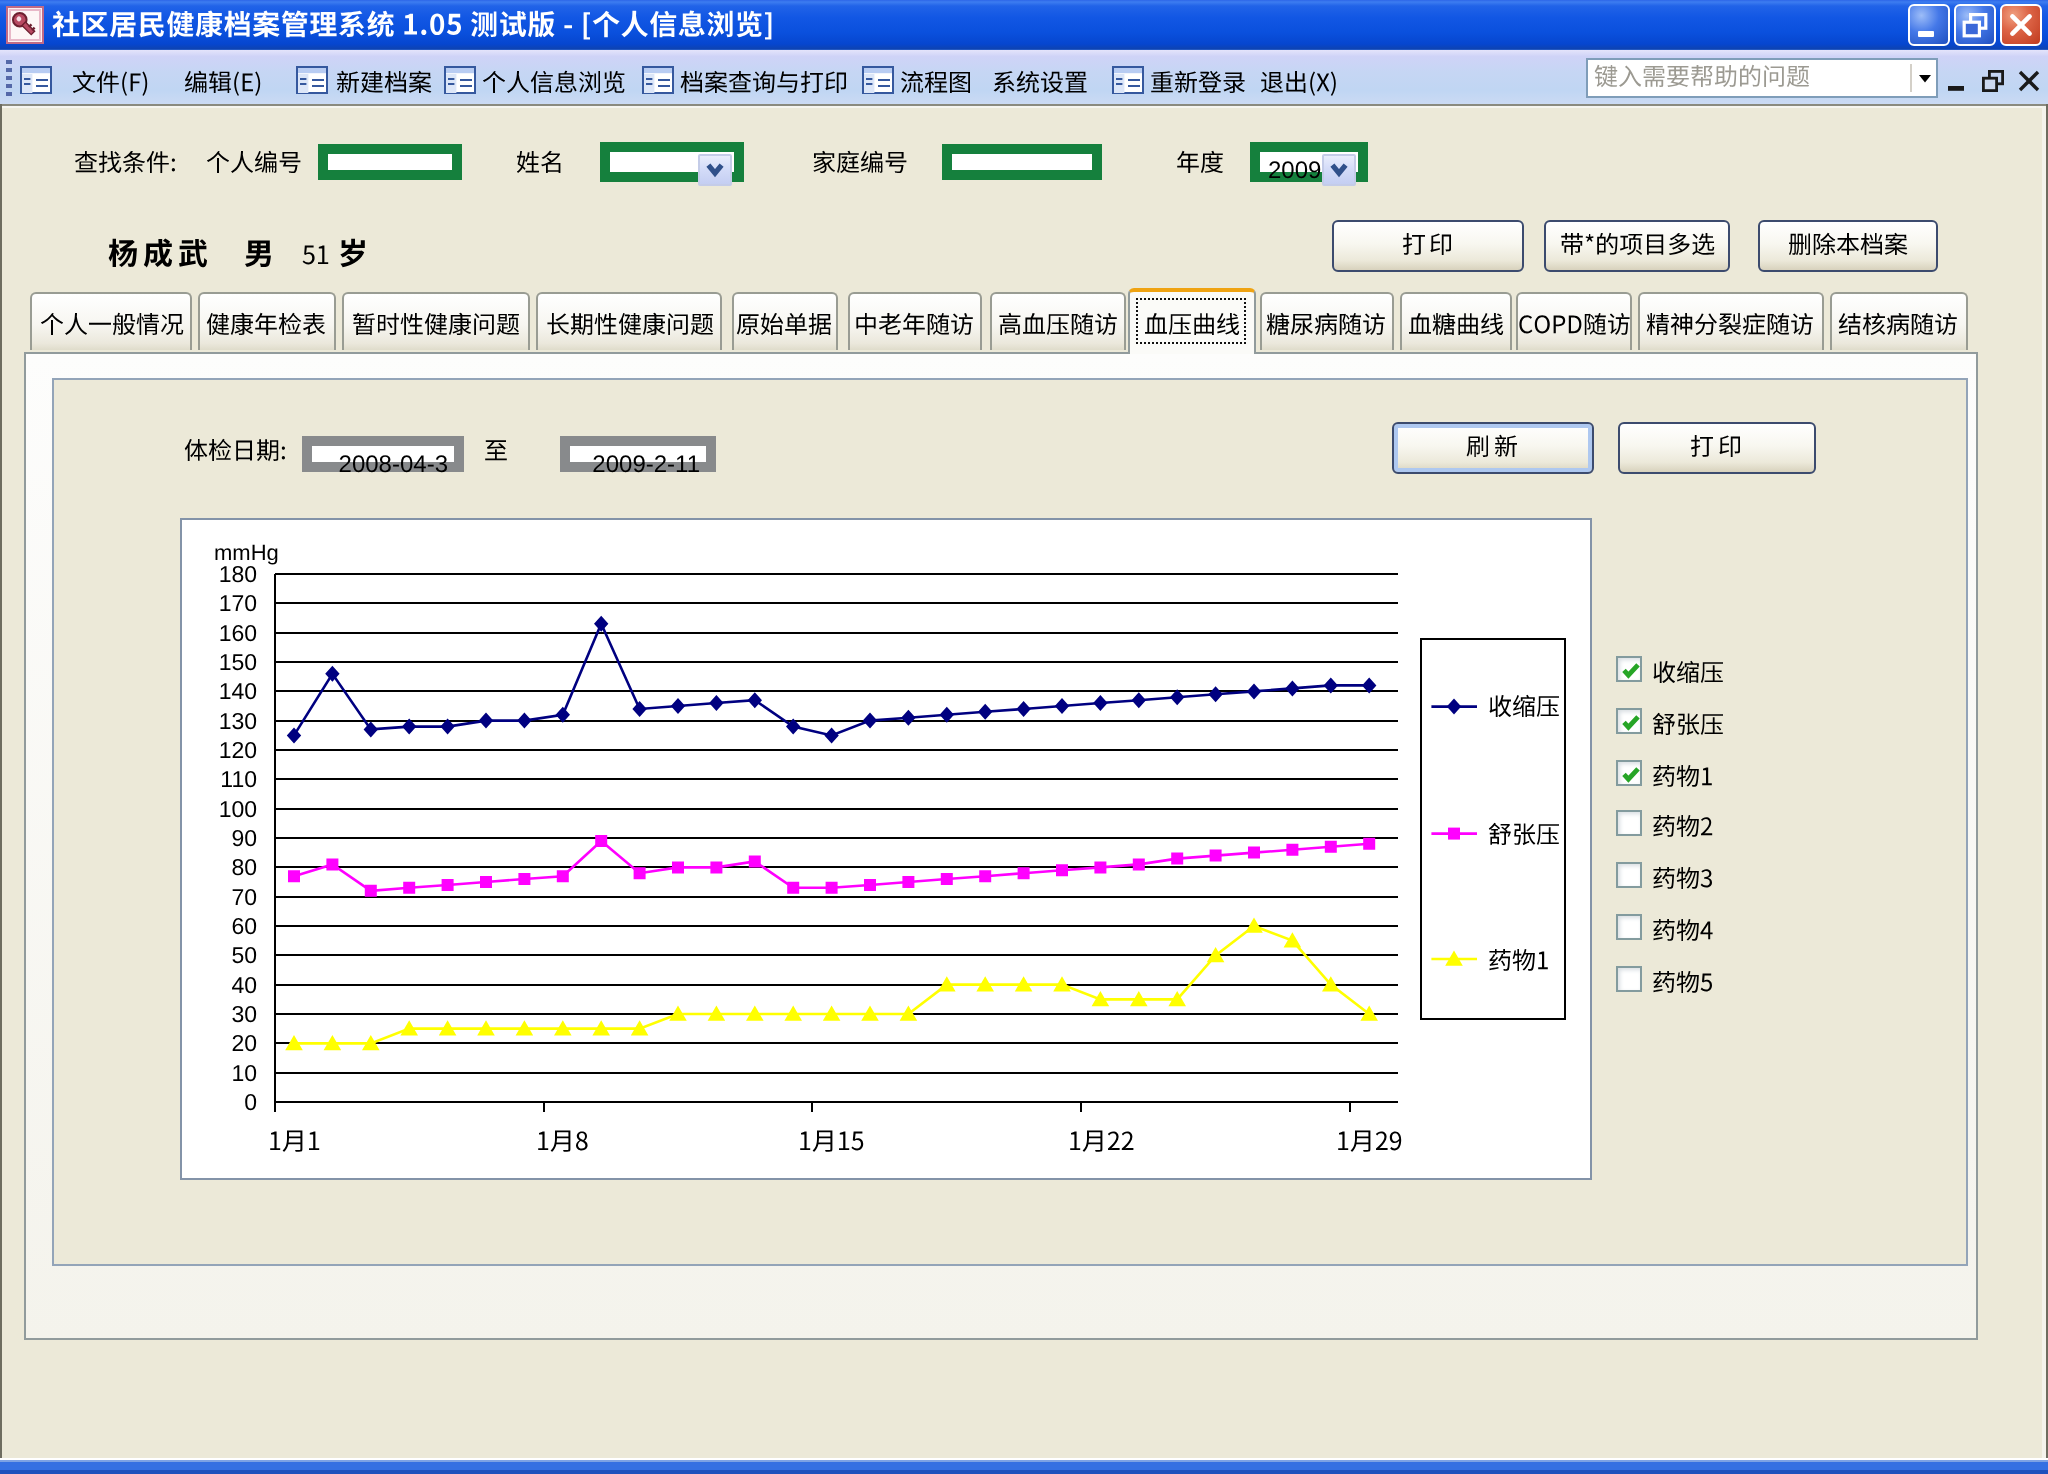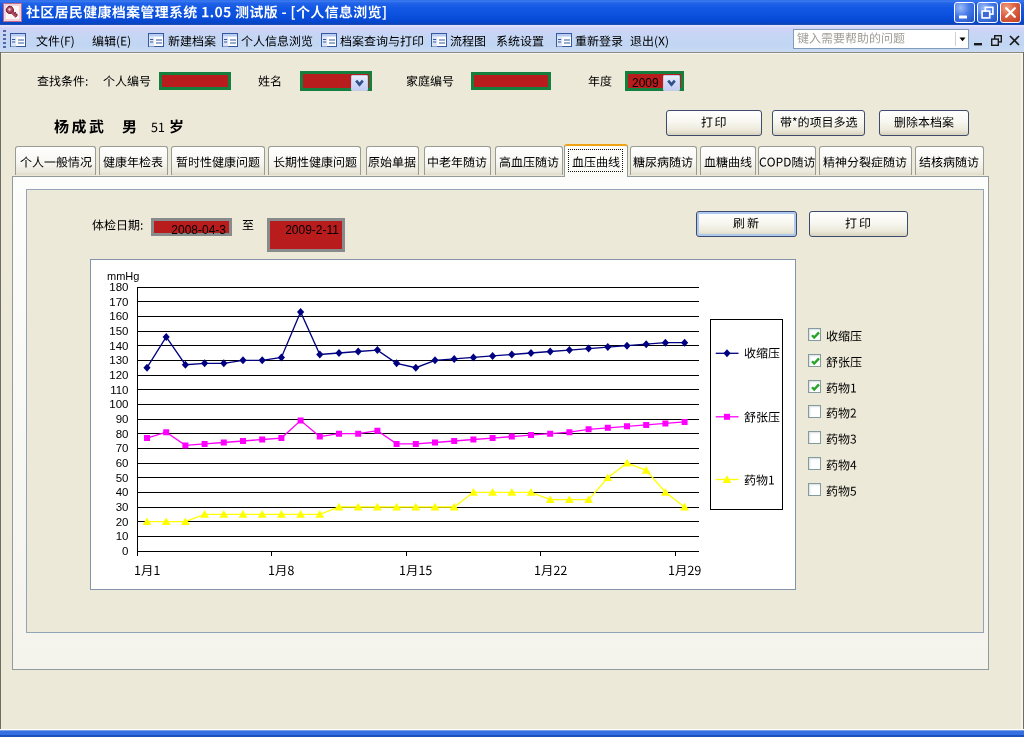--- a/index.html
+++ b/index.html
@@ -6,21 +6,21 @@
 svg { overflow:visible; display:block; }
 body > svg { position:absolute; z-index:20; }
 .inp { z-index:12; } .btn { z-index:12; } .cb { z-index:12; }
 div { box-sizing:border-box; }
 .tbar { position:absolute; left:0; top:0; width:1024px; height:25px;
   background:linear-gradient(180deg,#2d66e8 0%,#3d7df0 4%,#2163e8 12%,#1257e4 35%,#0a50dd 65%,#0646cf 88%,#0d43b4 97%,#2e63c8 100%); }
 .mbar { position:absolute; left:0; top:25px; width:1024px; height:27px;
   background:linear-gradient(180deg,#e4e4fb 0%,#cfd3f7 12%,#c6d6f4 40%,#c0d6f3 75%,#cbdaf3 100%); }
 .statusbar { position:absolute; left:0; top:729px; width:1024px; height:8px;
   background:linear-gradient(180deg,#fff 0 1px,#7da2e4 1px 2px,#3570e2 2px 6px,#1e50bc 6px 8px); }
-.inp { position:absolute; background:#b91c1c; border:3px solid #15803d; }
+.inp { position:absolute; background:#ffffff; border:5px solid #15803d; }
 .dtxt { position:absolute; right:3px; top:2px; font:12px "Liberation Sans",sans-serif; }
 .btn { position:absolute; border:1px solid #3c4b6e; border-radius:3px;
   background:linear-gradient(180deg,#ffffff 0%,#f8f7f0 45%,#ece9da 80%,#d8d2bd 100%); }
 .tab { position:absolute; top:146px; height:29px; border:1px solid #999c93; border-bottom:none;
   border-radius:3px 3px 0 0; background:linear-gradient(180deg,#ffffff 0%,#f7f6f1 55%,#ebe8dc 88%,#dfdccb 100%); }
 .tabsel { position:absolute; top:143.5px; height:33px; border:1px solid #919b9c; border-bottom:none;
   border-radius:3px 3px 0 0; background:#fbfbf8; border-top:2.5px solid #efa312; z-index:3; }
 .tabpage { position:absolute; left:12px; top:175.5px; width:977px; height:494px;
   border:1px solid #919b9c; background:linear-gradient(180deg,#fdfdfc 0%,#f4f3ec 100%); z-index:1; }
 .panel { position:absolute; left:26px; top:189px; width:958px; height:444px;
@@ -303,21 +303,21 @@
 <div class="panel"></div>
 <svg style="position:absolute;left:92px;top:219px" width="54" height="14" viewBox="0 0 54 14">
     <path fill="#000000" d="M3 0.5C2.4 2.3 1.4 4.1 0.4 5.3C0.5 5.5 0.8 6 0.9 6.2C1.2 5.8 1.6 5.3 1.9 4.8V11.5H2.8V3.3C3.2 2.5 3.6 1.6 3.9 0.8ZM5 8.5V9.3H7V11.4H7.8V9.3H9.8V8.5H7.8V4.3C8.6 6.4 9.7 8.4 11 9.6C11.2 9.3 11.5 9 11.7 8.8C10.4 7.8 9.1 5.8 8.4 3.8H11.4V2.9H7.8V0.5H7V2.9H3.6V3.8H6.4C5.7 5.8 4.4 7.8 3.1 8.9C3.3 9.1 3.6 9.4 3.8 9.6C5 8.4 6.2 6.5 7 4.3V8.5Z M17.6 4.2V5H21.7V4.2ZM16.8 6.3C17.1 7.2 17.4 8.4 17.5 9.2L18.3 9C18.2 8.2 17.8 7 17.5 6.1ZM19.1 6C19.3 6.9 19.5 8.1 19.6 8.9L20.3 8.7C20.3 7.9 20 6.8 19.8 5.9ZM14.1 0.5V2.8H12.6V3.6H14.1C13.7 5.2 13.1 7 12.4 8C12.5 8.2 12.8 8.6 12.9 8.9C13.3 8.2 13.8 7 14.1 5.7V11.5H15V5.3C15.3 5.8 15.6 6.5 15.8 6.9L16.3 6.3C16.2 5.9 15.3 4.5 15 4.1V3.6H16.2V2.8H15V0.5ZM19.5 0.4C18.7 2.1 17.2 3.6 15.7 4.5C15.9 4.7 16.2 5.1 16.3 5.3C17.5 4.4 18.7 3.2 19.6 1.8C20.5 3 21.9 4.3 23.1 5.1C23.2 4.9 23.4 4.5 23.6 4.3C22.4 3.6 20.9 2.3 20 1.1L20.3 0.7ZM16.1 10.1V10.9H23.3V10.1H21C21.7 9 22.4 7.4 22.9 6.1L22.1 5.9C21.7 7.2 20.9 9 20.3 10.1Z M27 6.3H33V9.7H27ZM27 5.4V2.2H33V5.4ZM26.1 1.3V11.4H27V10.6H33V11.3H34V1.3Z M38.1 8.8C37.8 9.6 37.1 10.5 36.5 11C36.7 11.1 37 11.4 37.2 11.5C37.9 10.9 38.6 10 39 9.1ZM39.9 9.2C40.3 9.8 40.9 10.6 41.1 11.1L41.8 10.6C41.6 10.1 41 9.4 40.5 8.8ZM46.3 1.9V3.8H43.8V1.9ZM43 1.1V5.4C43 7.2 42.9 9.5 41.9 11.1C42.1 11.1 42.4 11.4 42.6 11.6C43.3 10.4 43.6 8.9 43.7 7.4H46.3V10.4C46.3 10.5 46.2 10.6 46 10.6C45.8 10.6 45.2 10.6 44.6 10.6C44.7 10.8 44.8 11.2 44.9 11.5C45.8 11.5 46.3 11.5 46.7 11.3C47 11.2 47.1 10.9 47.1 10.4V1.1ZM46.3 4.6V6.6H43.8C43.8 6.2 43.8 5.8 43.8 5.4V4.6ZM40.6 0.6V2.1H38.5V0.6H37.6V2.1H36.6V2.9H37.6V7.8H36.5V8.6H42.4V7.8H41.5V2.9H42.4V2.1H41.5V0.6ZM38.5 2.9H40.6V3.9H38.5ZM38.5 4.7H40.6V5.8H38.5ZM38.5 6.6H40.6V7.8H38.5Z M49.7 5.9C50.1 5.9 50.5 5.5 50.5 5C50.5 4.5 50.1 4.2 49.7 4.2C49.2 4.2 48.9 4.5 48.9 5C48.9 5.5 49.2 5.9 49.7 5.9ZM49.7 10.7C50.1 10.7 50.5 10.4 50.5 9.9C50.5 9.4 50.1 9 49.7 9C49.2 9 48.9 9.4 48.9 9.9C48.9 10.4 49.2 10.7 49.7 10.7Z"></path>
   </svg>
 <div class="inp" style="left:151px;top:218px;width:81px;height:18px;border-color:#888a8c">
     <span class="dtxt">2008-04-3</span>
   </div>
 <svg style="position:absolute;left:242px;top:219px" width="14" height="14" viewBox="0 0 14 14">
     <path fill="#000000" d="M1.8 5.5C2.2 5.3 2.9 5.3 9.4 5C9.7 5.3 10 5.6 10.1 5.9L10.9 5.3C10.3 4.5 8.9 3.3 7.8 2.5L7.1 3C7.6 3.4 8.1 3.8 8.6 4.3L3 4.5C3.8 3.8 4.6 2.9 5.3 2H11V1.1H0.9V2H4.1C3.4 2.9 2.6 3.8 2.3 4C2 4.3 1.7 4.5 1.5 4.6C1.6 4.8 1.7 5.3 1.8 5.5ZM5.5 5.6V7.1H1.7V8H5.5V10.2H0.6V11.1H11.4V10.2H6.4V8H10.4V7.1H6.4V5.6Z"></path>
   </svg>
-<div class="inp" style="left:267px;top:218px;width:78px;height:34px;border-color:#888a8c">
+<div class="inp" style="left:280px;top:218px;width:78px;height:18px;border-color:#888a8c">
     <span class="dtxt">2009-2-11</span>
   </div>
 <div class="btn" style="left:696px;top:211px;width:101px;height:26px;box-shadow:inset 0 0 0 2px #aec8f0;"></div>
 <svg style="position:absolute;left:732.5px;top:216.5px" width="30" height="14" viewBox="0 0 30 14">
     <path fill="#000000" d="M7.8 1.7V8.5H8.6V1.7ZM10.2 0.7V10.3C10.2 10.5 10.1 10.6 9.9 10.6C9.7 10.6 9 10.6 8.3 10.6C8.4 10.8 8.6 11.3 8.6 11.5C9.5 11.5 10.2 11.5 10.5 11.3C10.9 11.2 11 10.9 11 10.3V0.7ZM2.3 5.6V10.2H3V6.3H4.2V11.5H4.9V6.3H6.2V9.2C6.2 9.3 6.2 9.4 6 9.4C5.9 9.4 5.6 9.4 5.2 9.4C5.3 9.6 5.4 9.9 5.4 10.1C6 10.1 6.4 10.1 6.6 10C6.9 9.8 6.9 9.6 6.9 9.2V5.6H6.2H4.9V4.3H6.9V1.2H1.3V5.2C1.3 6.9 1.2 9.2 0.3 10.8C0.6 10.9 0.9 11.1 1 11.3C2 9.6 2.1 7 2.1 5.2V4.3H4.2V5.6ZM2.1 2H6V3.5H2.1Z M18.3 8C18.7 8.6 19.1 9.4 19.3 9.9L19.9 9.6C19.8 9.1 19.3 8.3 18.9 7.7ZM15.6 7.7C15.4 8.5 15 9.2 14.5 9.7C14.7 9.9 15 10.1 15.1 10.2C15.6 9.6 16.1 8.8 16.4 7.9ZM20.6 1.6V5.8C20.6 7.4 20.5 9.4 19.5 10.9C19.7 11 20.1 11.2 20.2 11.4C21.3 9.9 21.5 7.5 21.5 5.8V5.4H23.3V11.5H24.2V5.4H25.5V4.5H21.5V2.2C22.7 2 24.1 1.7 25.1 1.4L24.4 0.7C23.5 1.1 22 1.4 20.6 1.6ZM16.6 0.6C16.8 1 17 1.4 17.1 1.7H14.7V2.5H20V1.7H18C17.9 1.3 17.6 0.8 17.4 0.4ZM18.5 2.6C18.4 3.1 18.1 3.9 17.9 4.5H14.6V5.2H17V6.5H14.6V7.3H17V10.3C17 10.5 17 10.5 16.9 10.5C16.7 10.5 16.4 10.5 15.9 10.5C16.1 10.7 16.2 11.1 16.2 11.3C16.8 11.3 17.2 11.3 17.5 11.1C17.8 11 17.8 10.8 17.8 10.4V7.3H20.1V6.5H17.8V5.2H20.2V4.5H18.7C18.9 4 19.1 3.3 19.4 2.7ZM15.5 2.7C15.8 3.3 15.9 4 16 4.5L16.8 4.3C16.7 3.8 16.5 3.1 16.2 2.6Z"></path>
   </svg>
 <div class="btn" style="left:809px;top:211px;width:99px;height:26px;"></div>
 <svg style="position:absolute;left:844.5px;top:216.5px" width="30" height="14" viewBox="0 0 30 14">
     <path fill="#000000" d="M2.4 0.5V2.9H0.6V3.8H2.4V6.3C1.7 6.5 1 6.7 0.5 6.8L0.7 7.7L2.4 7.2V10.3C2.4 10.5 2.3 10.5 2.1 10.5C2 10.6 1.5 10.6 0.9 10.5C1 10.8 1.2 11.2 1.2 11.4C2 11.4 2.5 11.4 2.8 11.2C3.2 11.1 3.3 10.8 3.3 10.3V7L5.1 6.4L5 5.6L3.3 6.1V3.8H4.9V2.9H3.3V0.5ZM5 1.5V2.4H8.4V10.2C8.4 10.4 8.4 10.5 8.1 10.5C7.8 10.5 7 10.5 6.1 10.5C6.2 10.7 6.4 11.2 6.5 11.4C7.6 11.4 8.4 11.4 8.8 11.3C9.2 11.1 9.4 10.8 9.4 10.2V2.4H11.5V1.5Z M15.1 10.1C15.4 9.9 15.9 9.8 19.5 8.8C19.4 8.7 19.4 8.3 19.4 8L16.1 8.8V5.6H19.5V4.7H16.1V2.5C17.3 2.2 18.5 1.8 19.5 1.4L18.7 0.7C17.9 1.1 16.5 1.6 15.2 1.9V8.4C15.2 8.8 14.9 9.1 14.7 9.2C14.9 9.4 15.1 9.9 15.1 10.1ZM20.4 1.3V11.5H21.3V2.2H24.1V8.5C24.1 8.7 24 8.7 23.8 8.7C23.6 8.7 23 8.7 22.2 8.7C22.4 9 22.5 9.4 22.6 9.7C23.5 9.7 24.1 9.6 24.5 9.5C24.9 9.3 25 9 25 8.5V1.3Z"></path>
   </svg>

